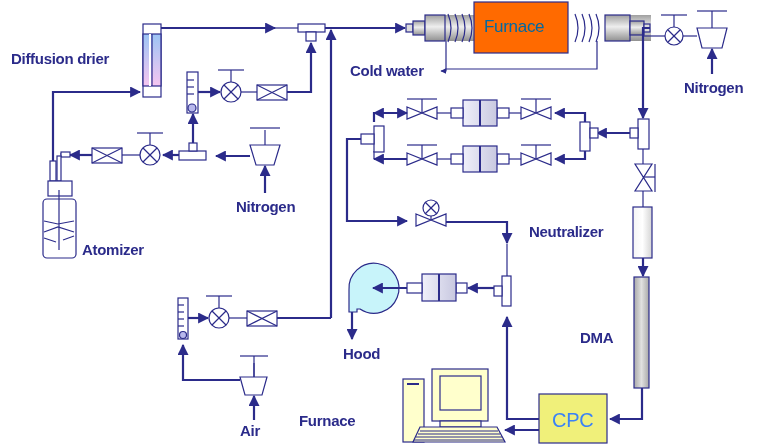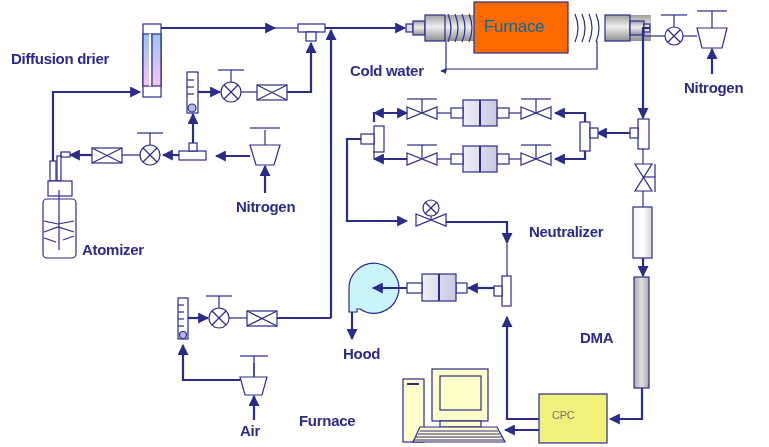--- a/index.html
+++ b/index.html
@@ -1,20 +1,20 @@
 <!DOCTYPE html>
 <html><head>
 <meta charset="utf-8">
 <style>
   html, body { margin: 0; padding: 0; background: #ffffff; }
   body { width: 769px; height: 447px; overflow: hidden; position: relative; font-family: "Liberation Sans", sans-serif; }
   #diagram { position: absolute; left: 0; top: 0; }
   .lbl { position: absolute; color: #2b2b8a; font-weight: bold; font-size: 15px; font-family: "Liberation Sans", sans-serif; white-space: nowrap; letter-spacing: -0.3px; }
   .lbl-furnace { color: #0369a1; font-weight: normal; font-size: 17px; }
-  .lbl-cpc { color: #737373; font-weight: normal; font-size: 11px; }
+  .lbl-cpc { color: #3b82f6; font-weight: normal; font-size: 20px; }
   .lbl-multi { line-height: 18px; }
 </style>
 </head>
 <body>
 
 <svg id="diagram" width="769" height="447" viewBox="0 0 769 447" xmlns="http://www.w3.org/2000/svg">
   <defs>
     <marker id="arr" viewBox="0 0 10 10" refX="9" refY="5" markerWidth="5" markerHeight="5" orient="auto-start-reverse">
       <path d="M0,0 L10,5 L0,10 z" fill="#2b2b8a"></path>
     </marker>

